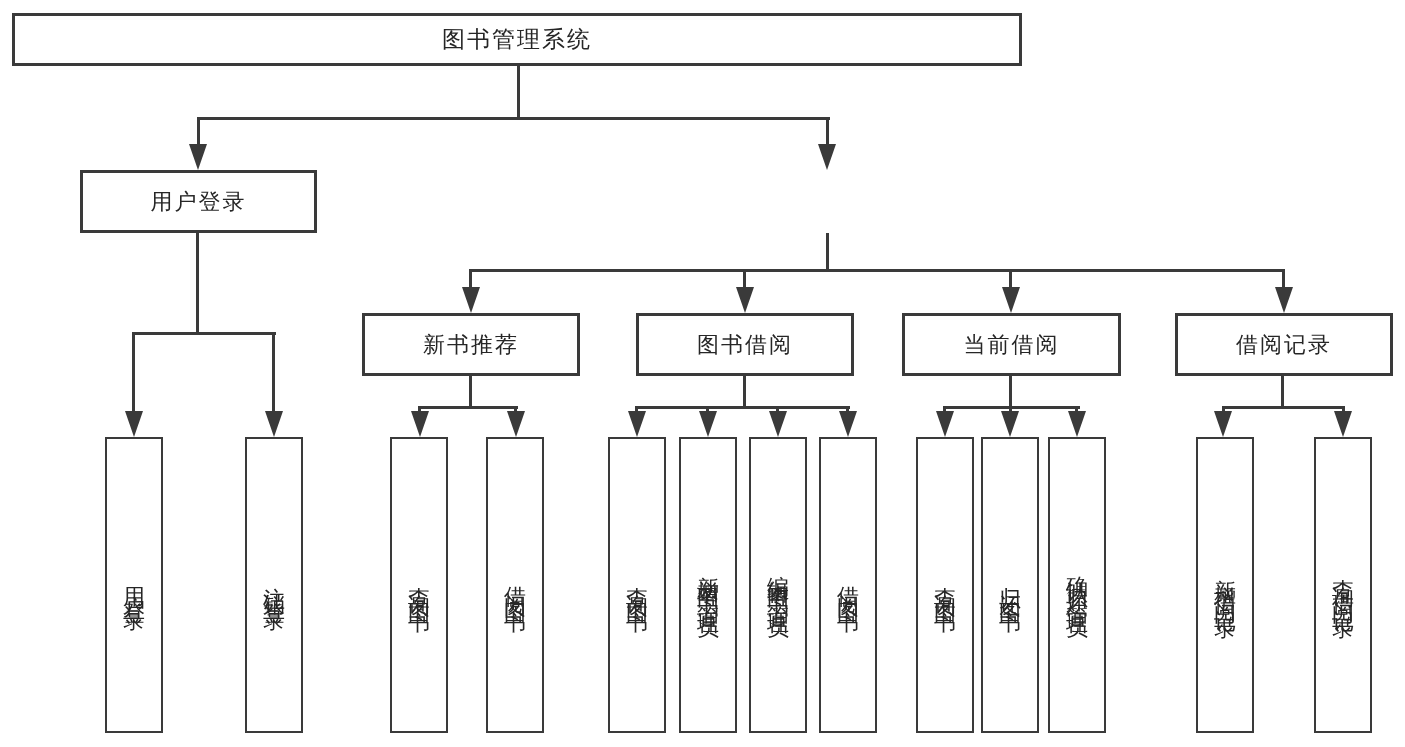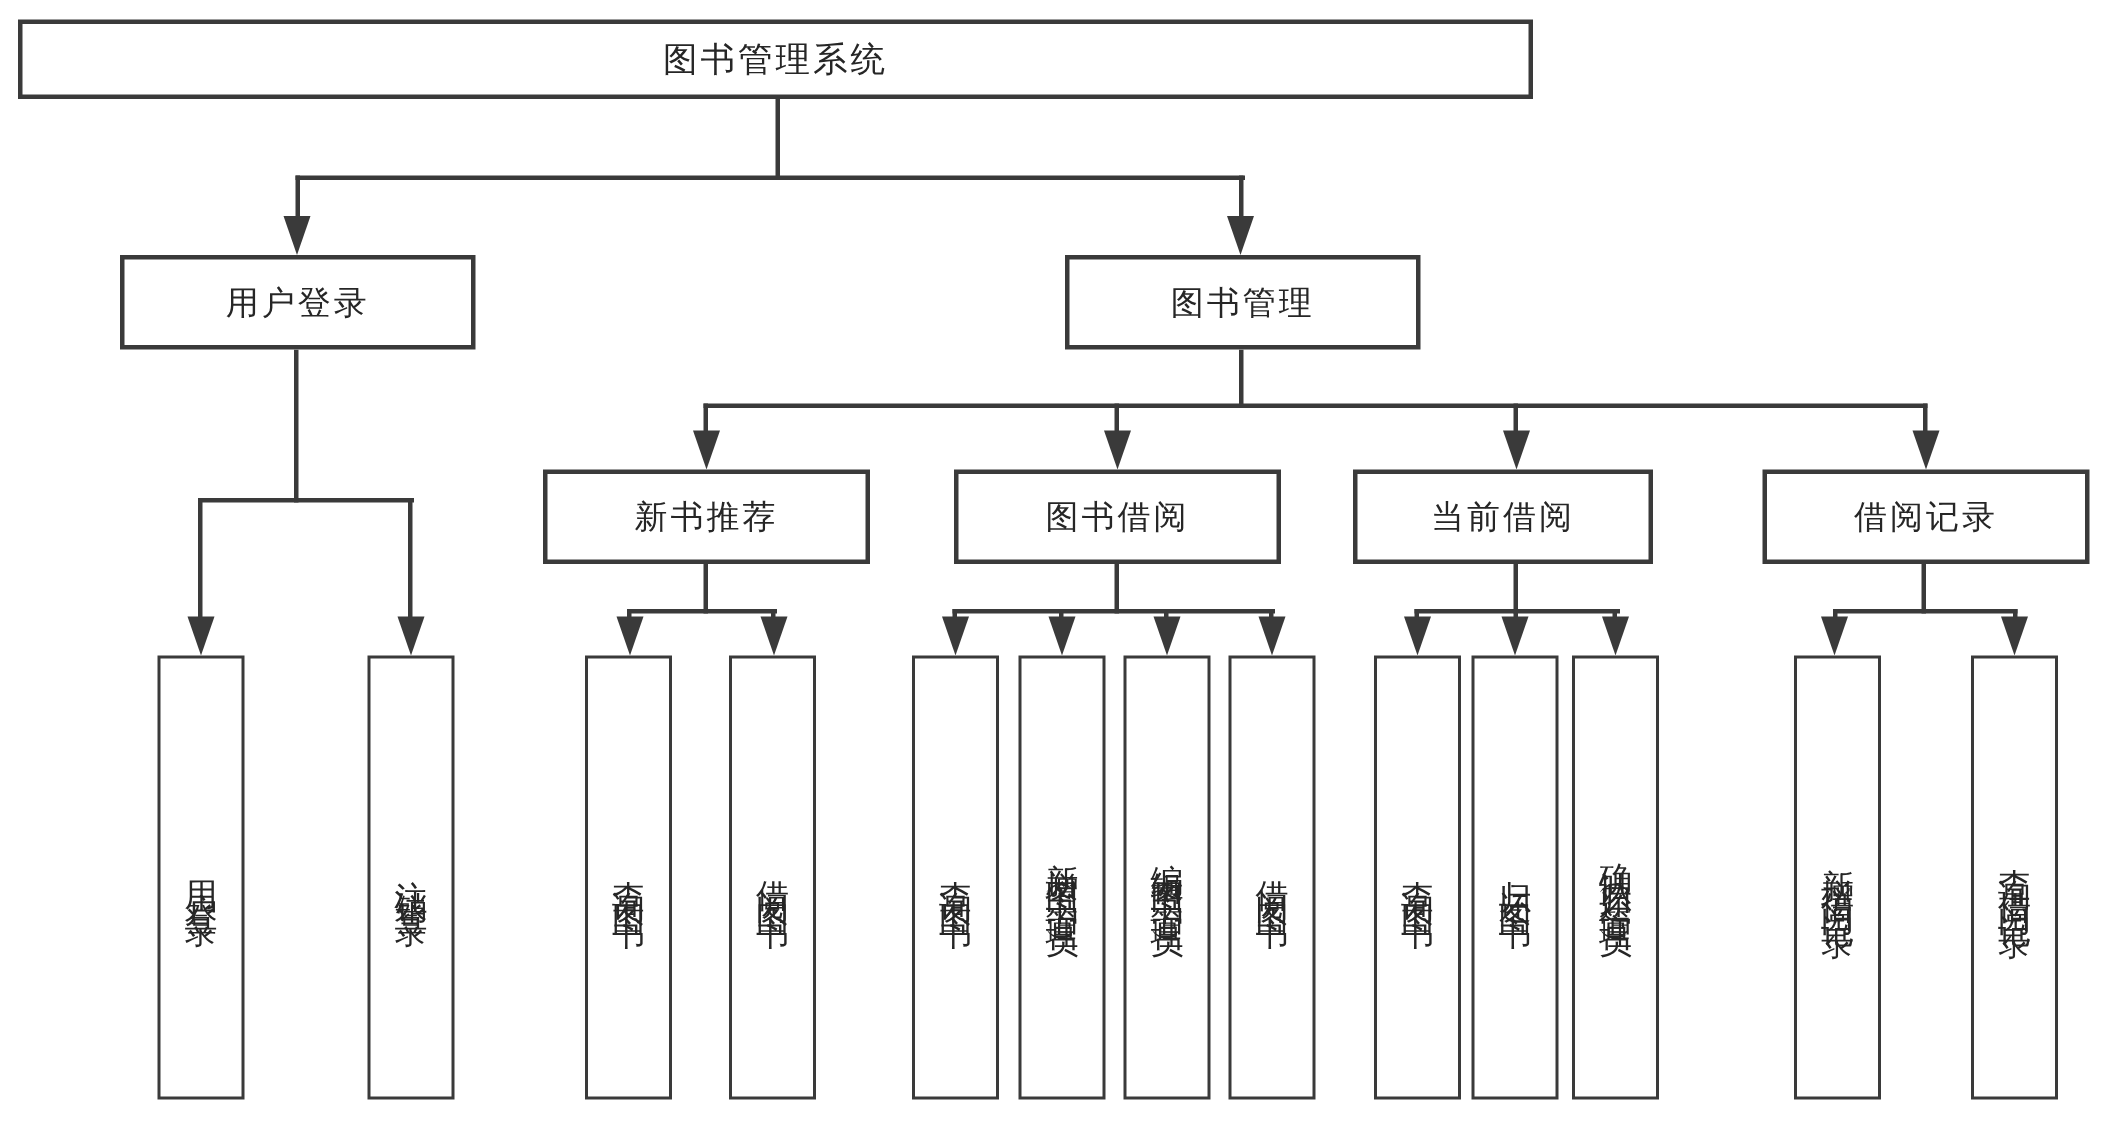--- a/index.html
+++ b/index.html
@@ -68,21 +68,20 @@
   <div class="box root" style="left:12px;top:13px;width:1010px;height:53px;">图书管理系统</div>
 
   <div class="vline" style="left:517px;top:66px;height:53px;"></div>
   <div class="hline" style="left:197px;top:117px;width:633px;"></div>
   <div class="vline" style="left:197px;top:117px;height:30px;"></div>
   <div class="arrow" style="left:189px;top:144px;"></div>
   <div class="vline" style="left:826px;top:117px;height:30px;"></div>
   <div class="arrow" style="left:818px;top:144px;"></div>
 
   <div class="box" style="left:80px;top:170px;width:237px;height:63px;">用户登录</div>
-  <div class="box" style="left:710px;top:170px;width:237px;height:63px;">图书管理</div>
 
   <div class="vline" style="left:196px;top:233px;height:102px;"></div>
   <div class="hline" style="left:132px;top:332px;width:144px;"></div>
   <div class="vline" style="left:132px;top:332px;height:81px;"></div>
   <div class="arrow" style="left:125px;top:411px;"></div>
   <div class="vline" style="left:272px;top:332px;height:81px;"></div>
   <div class="arrow" style="left:265px;top:411px;"></div>
 
   <div class="vline" style="left:826px;top:233px;height:39px;"></div>
   <div class="hline" style="left:469px;top:269px;width:816px;"></div>
@@ -90,21 +89,21 @@
   <div class="arrow" style="left:462px;top:287px;"></div>
   <div class="vline" style="left:743px;top:269px;height:21px;"></div>
   <div class="arrow" style="left:736px;top:287px;"></div>
   <div class="vline" style="left:1009px;top:269px;height:21px;"></div>
   <div class="arrow" style="left:1002px;top:287px;"></div>
   <div class="vline" style="left:1282px;top:269px;height:21px;"></div>
   <div class="arrow" style="left:1275px;top:287px;"></div>
 
   <div class="box" style="left:636px;top:313px;width:218px;height:63px;">图书借阅</div>
   <div class="box" style="left:362px;top:313px;width:218px;height:63px;">新书推荐</div>
-  <div class="box" style="left:902px;top:313px;width:200px;height:63px;">当前借阅</div>
+  <div class="box" style="left:902px;top:313px;width:219px;height:63px;">当前借阅</div>
   <div class="box" style="left:1175px;top:313px;width:218px;height:63px;">借阅记录</div>
 
   <div class="vline" style="left:469px;top:376px;height:33px;"></div>
   <div class="hline" style="left:418px;top:406px;width:100px;"></div>
   <div class="vline" style="left:418px;top:406px;height:9px;"></div>
   <div class="arrow" style="left:411px;top:411px;"></div>
   <div class="vline" style="left:514px;top:406px;height:9px;"></div>
   <div class="arrow" style="left:507px;top:411px;"></div>
 
   <div class="vline" style="left:743px;top:376px;height:33px;"></div>

